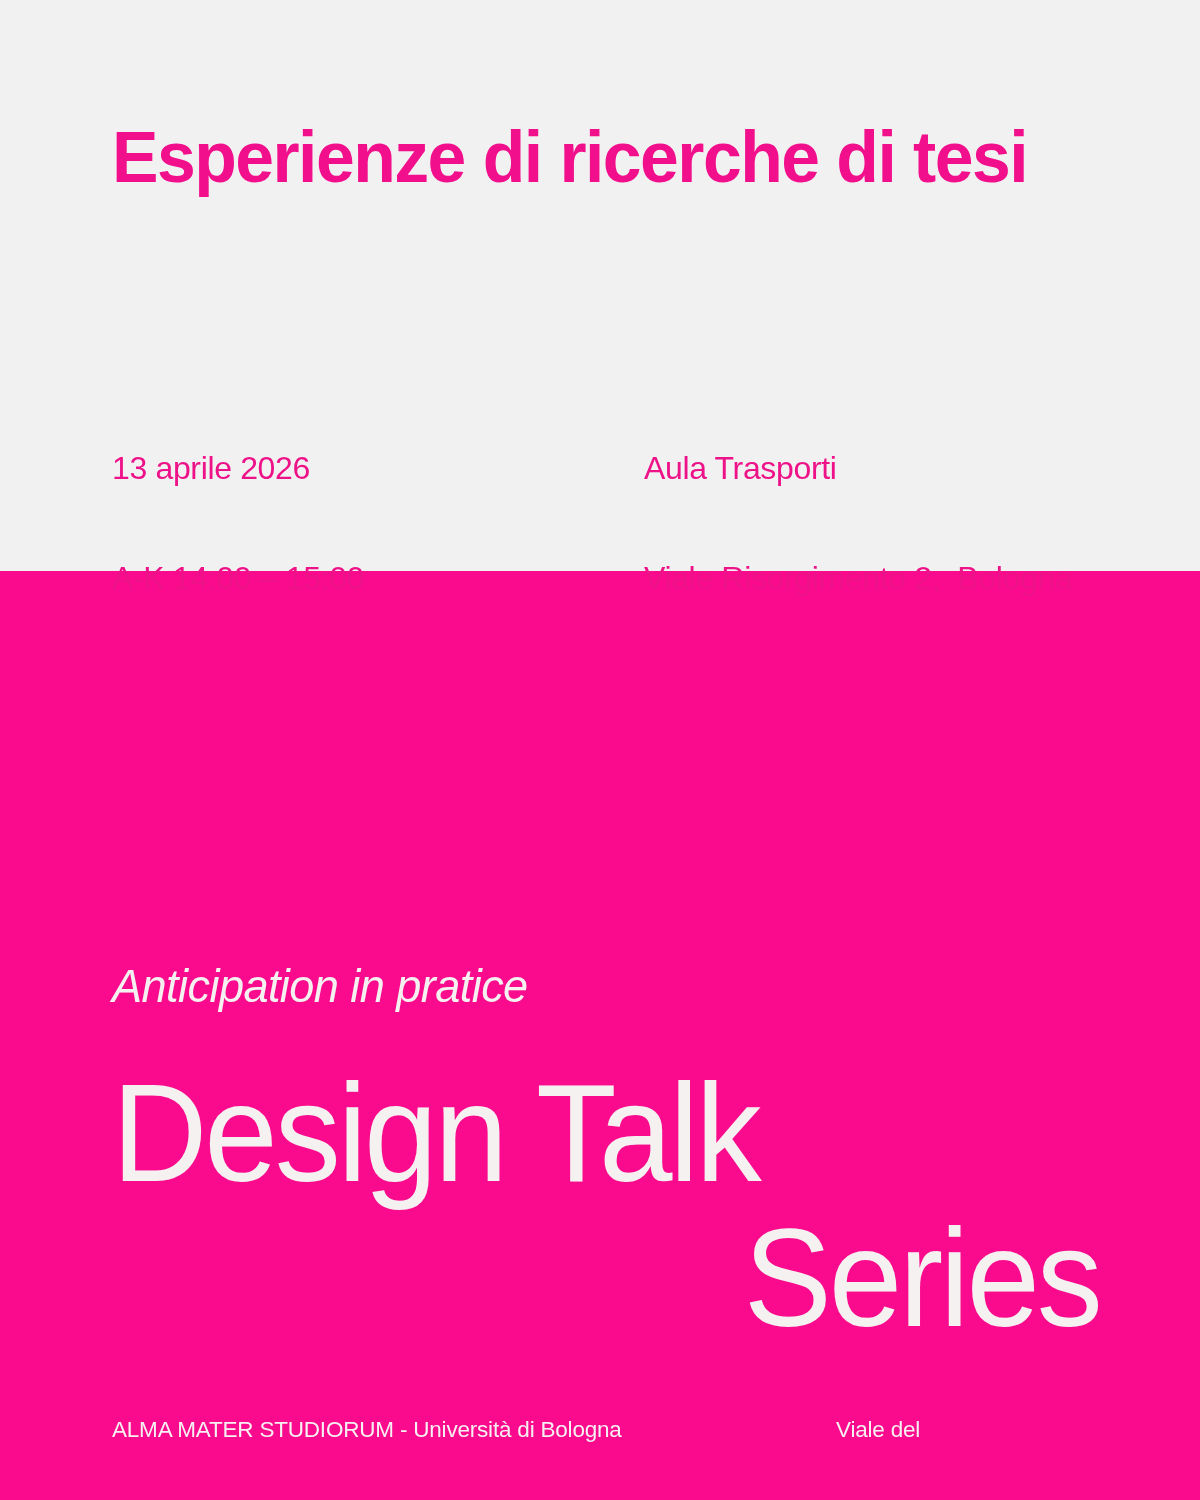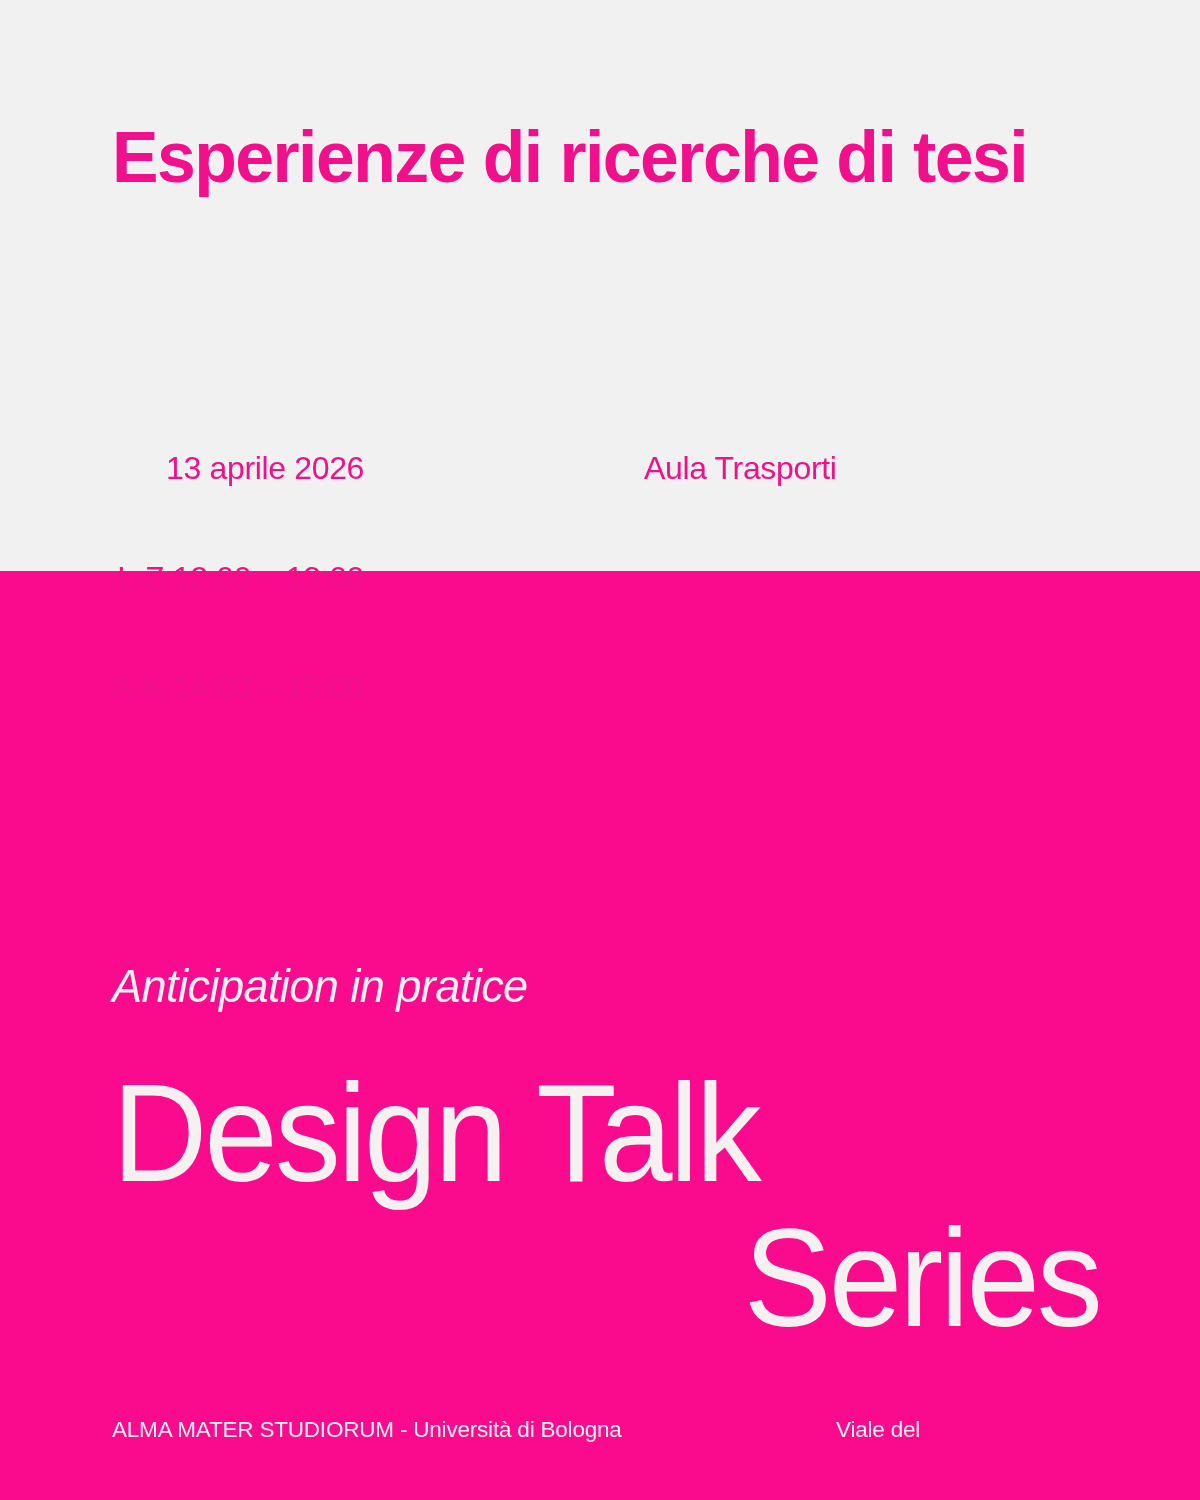--- a/index.html
+++ b/index.html
@@ -65,21 +65,20 @@
 
   .info-col {
     position: absolute;
     top: 0;
     color: #ee1289;
     font-size: 32px;
     font-weight: 400;
     line-height: 36.5px;
     letter-spacing: -0.35px;
     white-space: pre;
-    text-align: right;
   }
 
   .info-col.date { left: 112px; }
   .info-col.venue { left: 644px; }
 
   .info-line { display: block; }
 
   
   .kicker {
     position: absolute;
@@ -150,26 +149,26 @@
 
   <div class="panel-top"></div>
   <div class="panel-bottom"></div>
 
   <h1 class="poster-title">Esperienze di ricerche di tesi</h1>
 
   <div class="info-row">
 
     <div class="info-col date">
       <span class="info-line">13 aprile 2026</span>
-      <span class="info-line">L-Z 12:00 – 13:00</span>
       <span class="info-line">A-K 14:00 – 15:00</span>
     </div>
 
     <div class="info-col venue">
       <span class="info-line">Aula Trasporti</span>
+      <span class="info-line">Viale Risorgimento 2,  Bologna</span>
     </div>
 
   </div>
 
   <div class="kicker">Anticipation in pratice</div>
 
   <div class="bigline line-1">Design Talk</div>
 
   <div class="bigline line-2">Series</div>
 

